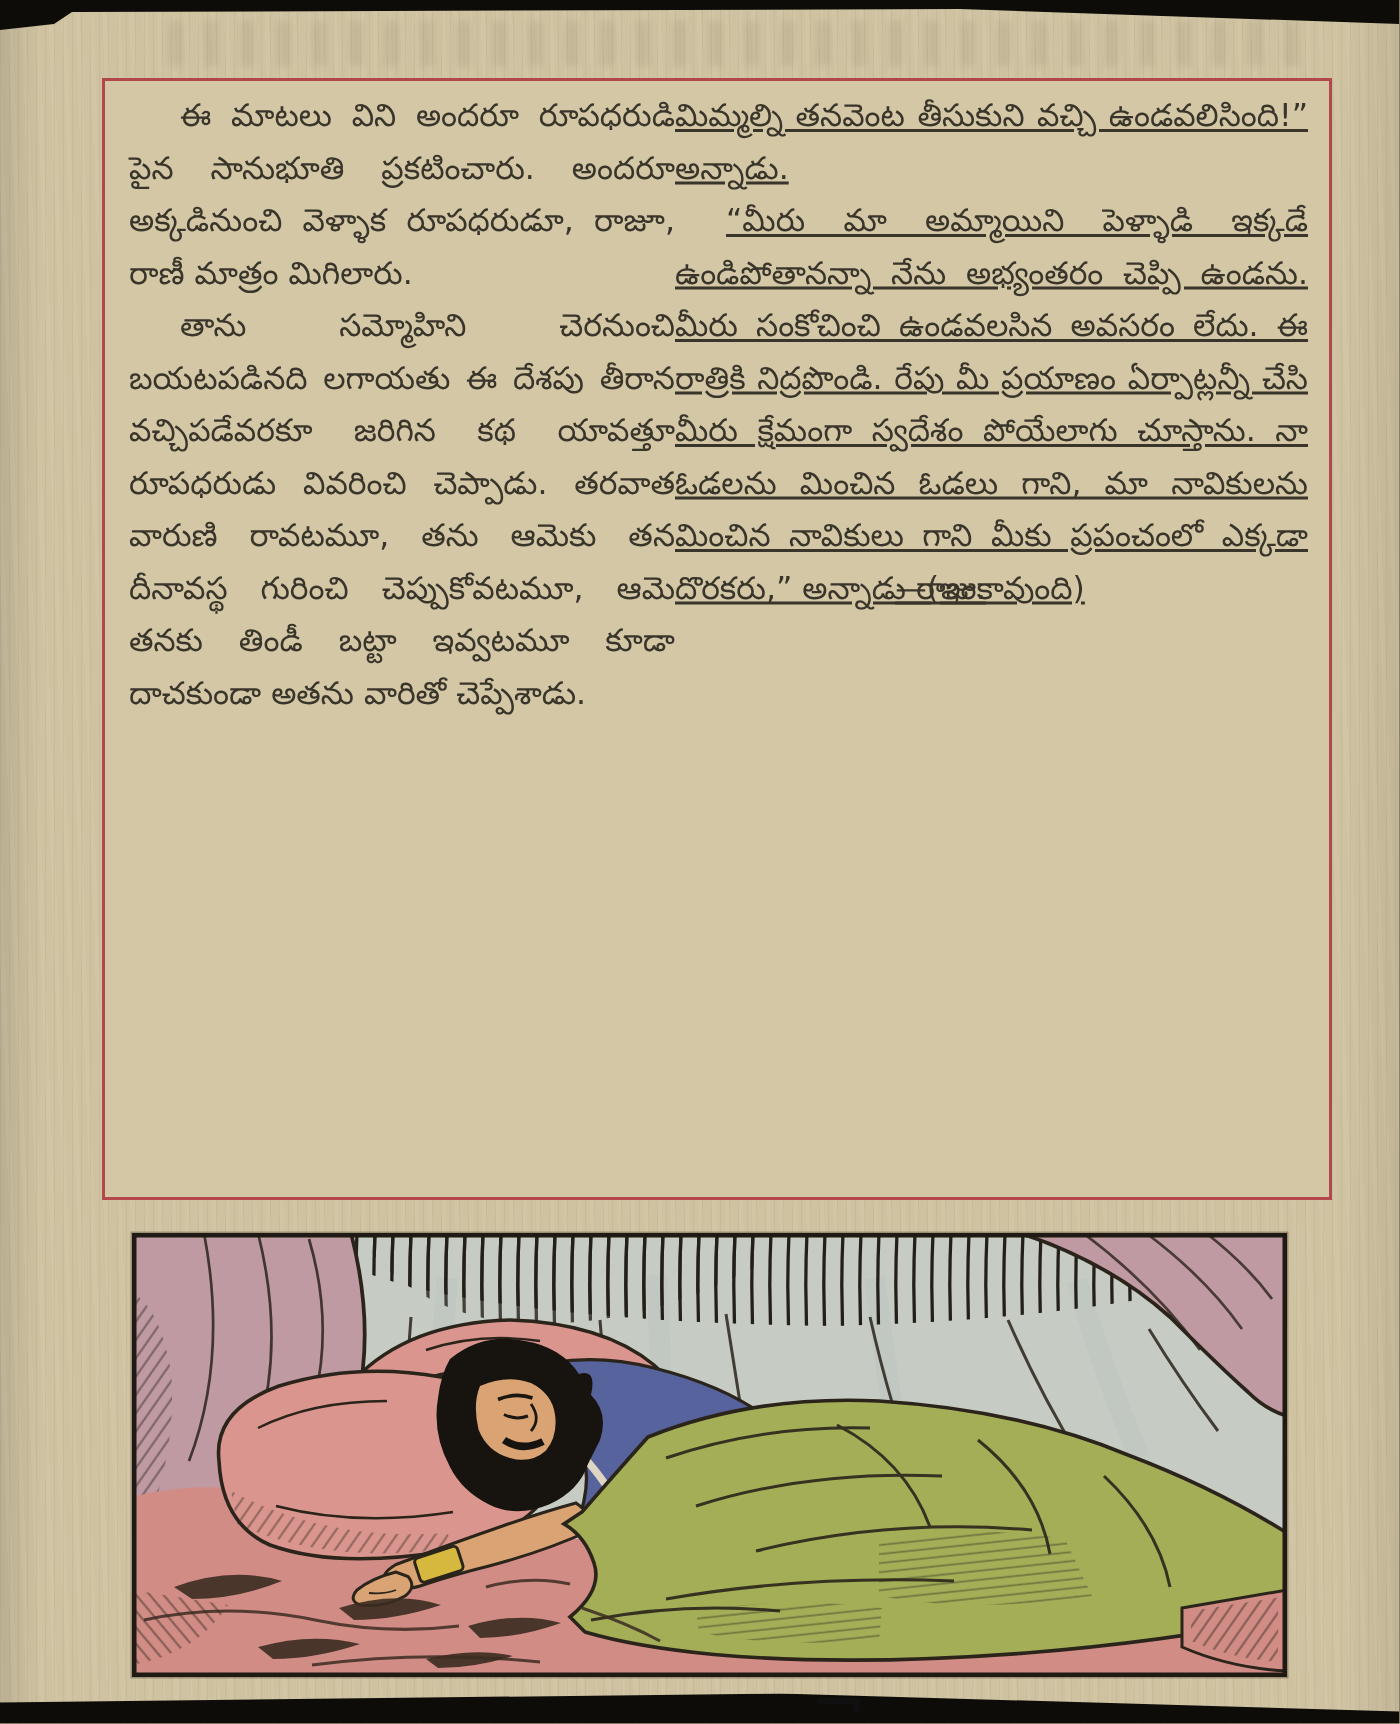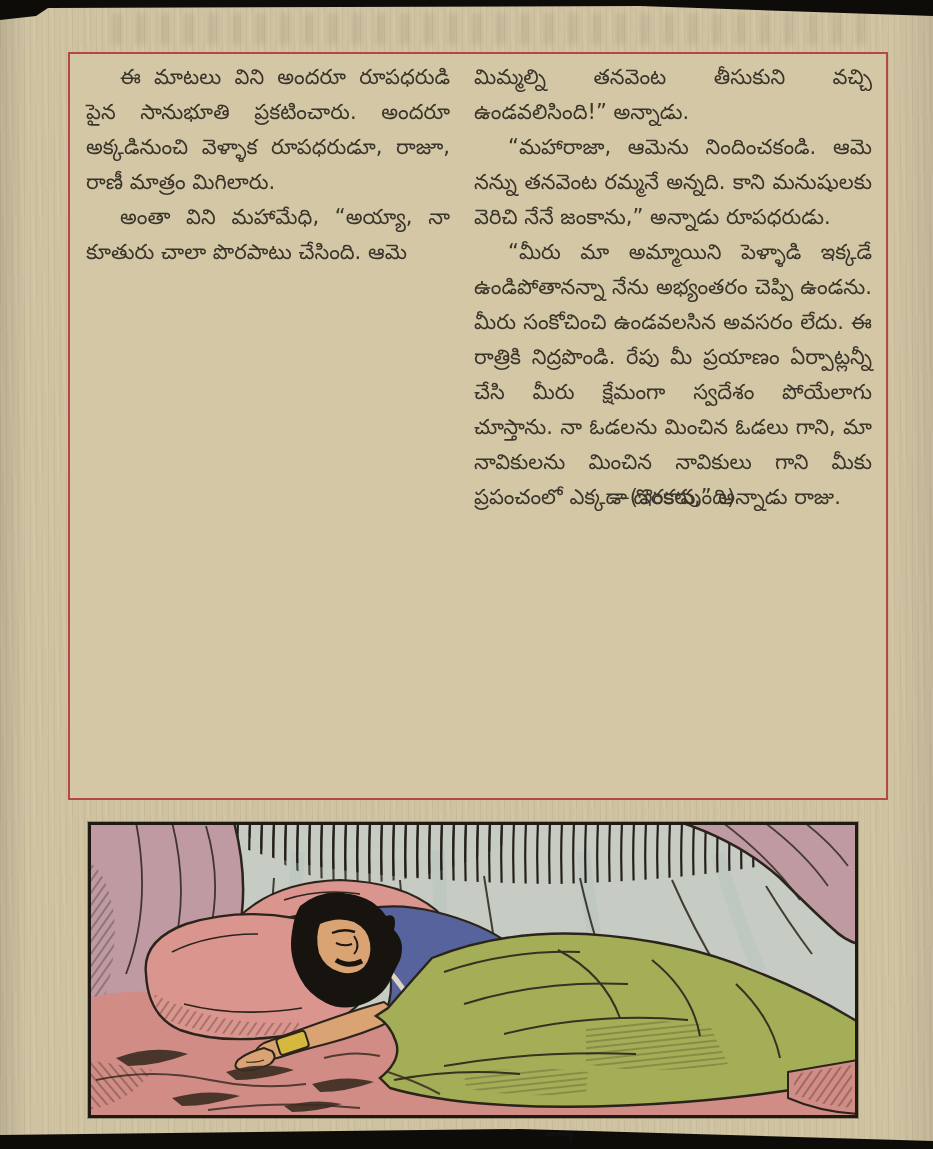--- a/index.html
+++ b/index.html
@@ -18,25 +18,25 @@
   }
   .ghost-top{
     position:absolute;left:112px;top:14px;width:756px;height:30px;
     background:repeating-linear-gradient(90deg, rgba(100,88,62,.20) 0 10px, rgba(0,0,0,0) 10px 24px);
     filter:blur(2px);opacity:.5;
   }
   .frame{
     position:absolute;left:68px;top:52px;width:820px;height:748px;
     box-sizing:border-box;border:2px solid var(--c-frame_red,#b3474c);
     background:var(--c-paper_inner,#d4c7a6);
-    padding:6px 14px 0 16px;display:flex;gap:24px;
+    padding:6px 14px 0 16px;display:flex;
   }
   .col{color:var(--c-text_ink,#39352a);font-size:21px;line-height:35px;text-align:justify;}
   .col-left{width:364px;flex:0 0 364px;}
-  .col-right{flex:1 1 auto;}
+  .col-right{flex:1 1 auto;text-decoration:underline;}
   .para{margin:0;text-indent:34px;}
   .para.no-indent{text-indent:0;}
   .cont-note{text-align:center;margin-top:-35px;line-height:35px;padding-right:2px;}
   .illustration{
     position:absolute;left:88px;top:822px;width:770px;height:296px;margin:0;
     box-shadow:0 0 0 1px rgba(60,48,28,.35);
   }
   .illustration svg{display:block;width:770px;height:296px;}
   .f-canopy{fill:var(--c-illustration-canopy,#c6ccc3);}
   .f-curtain{fill:var(--c-illustration-curtain,#c09aa2);}
@@ -57,25 +57,24 @@
 </head>
 <body>
 
 <div class="page">
   <div class="paper"></div>
   <div class="ghost-top"></div>
 
   <div class="frame">
     <div class="col col-left">
       <p class="para">ఈ మాటలు విని అందరూ రూపధరుడి పైన సానుభూతి ప్రకటించారు. అందరూ అక్కడినుంచి వెళ్ళాక రూపధరుడూ, రాజూ, రాణీ మాత్రం మిగిలారు.</p>
-      <p class="para">అంతా విని మహామేధి, “అయ్యా, నా కూతురు చాలా పొరపాటు చేసింది. ఆమె</p>
+      <p class="para">తాను సమ్మోహిని చెరనుంచి బయటపడినది లగాయతు ఈ దేశపు తీరాన వచ్చిపడేవరకూ జరిగిన కథ యావత్తూ రూపధరుడు వివరించి చెప్పాడు. తరవాత వారుణి రావటమూ, తను ఆమెకు తన దీనావస్థ గురించి చెప్పుకోవటమూ, ఆమె తనకు తిండీ బట్టా ఇవ్వటమూ కూడా దాచకుండా అతను వారితో చెప్పేశాడు.</p>
     </div>
     <div class="col col-right">
       <p class="para no-indent">మిమ్మల్ని తనవెంట తీసుకుని వచ్చి ఉండవలిసింది!” అన్నాడు.</p>
-      <p class="para">“మహారాజా, ఆమెను నిందించకండి. ఆమె నన్ను తనవెంట రమ్మనే అన్నది. కాని మనుషులకు వెరిచి నేనే జంకాను,” అన్నాడు రూపధరుడు.</p>
       <p class="para">“మీరు మా అమ్మాయిని పెళ్ళాడి ఇక్కడే ఉండిపోతానన్నా నేను అభ్యంతరం చెప్పి ఉండను. మీరు సంకోచించి ఉండవలసిన అవసరం లేదు. ఈ రాత్రికి నిద్రపొండి. రేపు మీ ప్రయాణం ఏర్పాట్లన్నీ చేసి మీరు క్షేమంగా స్వదేశం పోయేలాగు చూస్తాను. నా ఓడలను మించిన ఓడలు గాని, మా నావికులను మించిన నావికులు గాని మీకు ప్రపంచంలో ఎక్కడా దొరకరు,” అన్నాడు రాజు.</p>
       <div class="cont-note">—(ఇంకావుంది)</div>
     </div>
   </div>
 
   <figure class="illustration" aria-label="sleeping-bearded-man-under-canopy-illustration">
     <svg viewBox="0 0 770 296" xmlns="http://www.w3.org/2000/svg">
       <defs>
         <pattern id="fringe" width="12" height="90" patternUnits="userSpaceOnUse">
           <path d="M6,0 Q4,44 7,88" stroke="#241f18" stroke-width="2.2" fill="none"></path>

